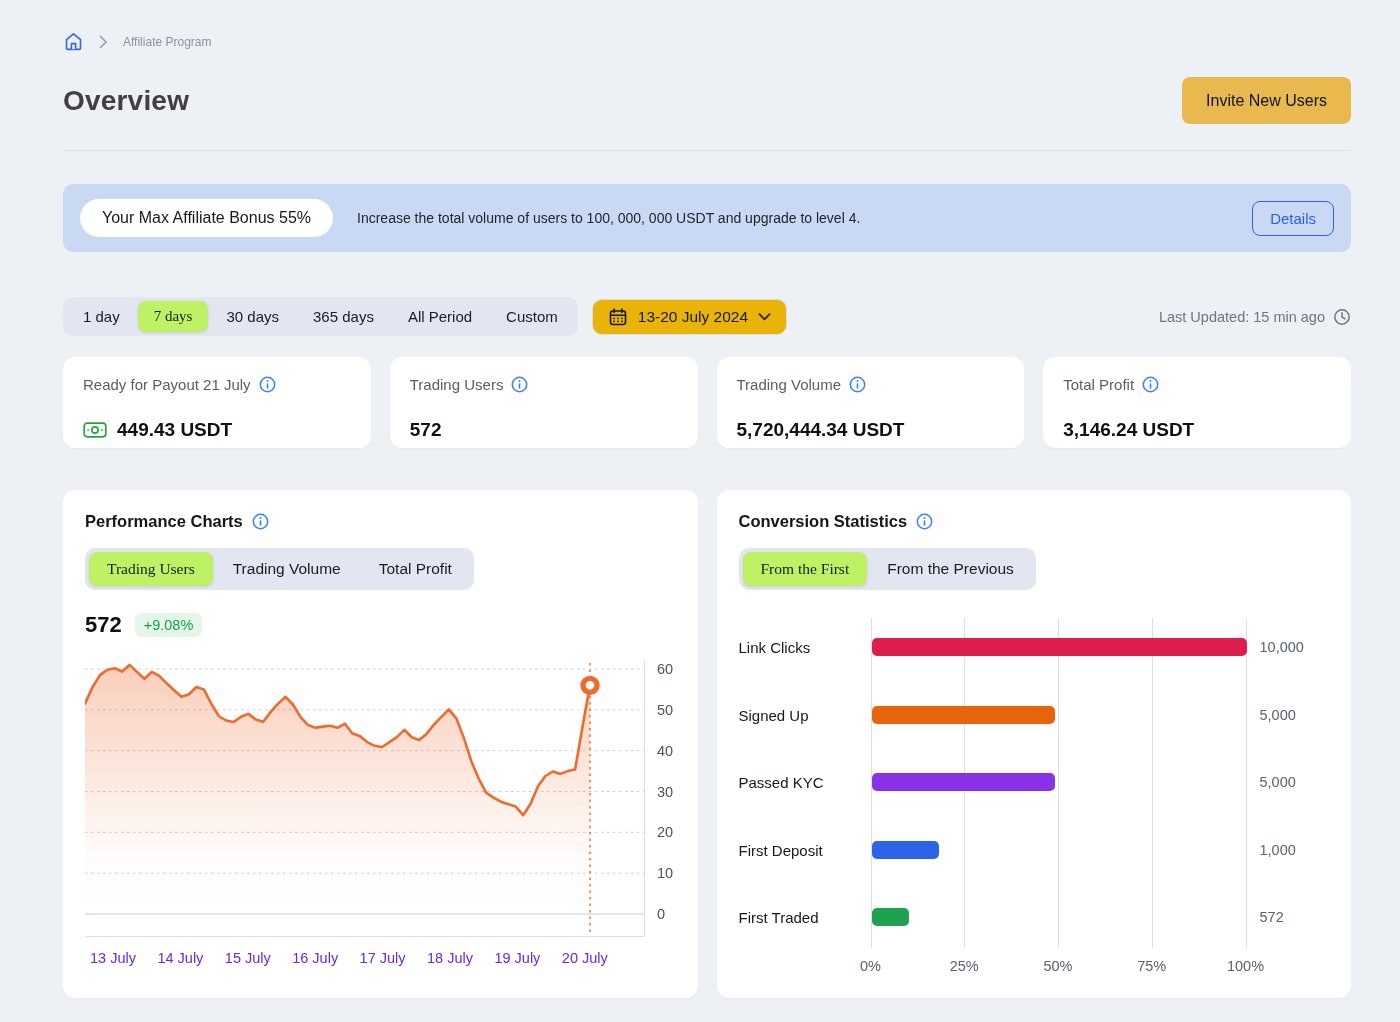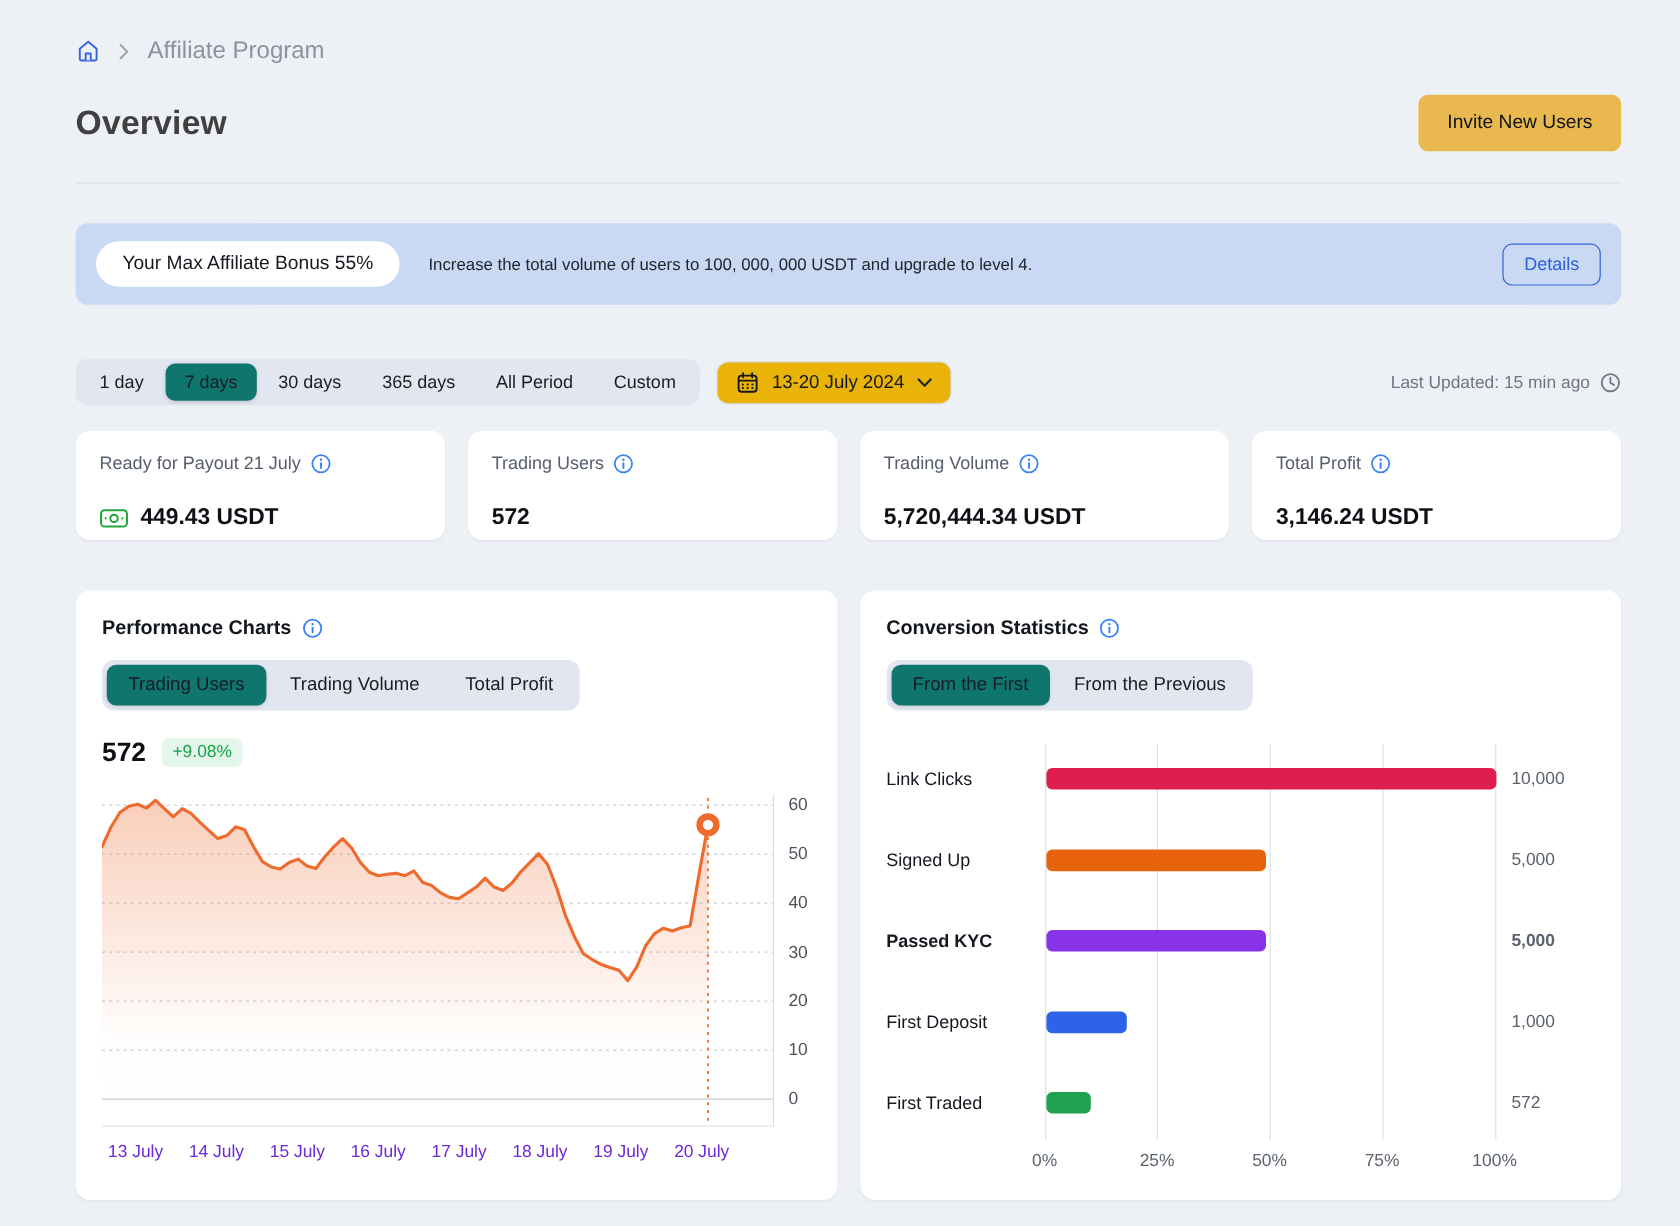--- a/index.html
+++ b/index.html
@@ -7,21 +7,21 @@
   body {
     background:#edf0f5;
     font-family:"Liberation Sans", sans-serif;
     color:#14181f;
     overflow:hidden;
   }
   .content { padding:0 49px 0 63px; }
 
   
   .breadcrumb { display:flex; align-items:center; gap:15px; padding-top:31px; }
-  .crumb-label { font-size:20px; color:#8b93a1; }
+  .crumb-label { font-size:12px; color:#8b93a1; }
 
   
   .header-row { display:flex; align-items:center; justify-content:space-between; margin-top:25px; }
   .page-title { font-size:28px; font-weight:700; letter-spacing:.2px; color:#404040; }
   .invite-btn {
     background:#e9b84f; border:none; border-radius:8px; height:47px; padding:0 24px;
     font-family:inherit; font-size:16px; font-weight:500; color:#101319; cursor:pointer;
   }
   .divider { height:1px; background:#dcdfe7; margin-top:26px; }
 
@@ -40,21 +40,21 @@
     border-radius:8px; padding:8px 17px; font-family:inherit; font-size:15px; cursor:pointer;
   }
 
   
   .filter-row { display:flex; align-items:center; margin-top:45px; }
   .segmented { display:inline-flex; background:#e2e6f0; border-radius:10px; padding:4px; gap:2px; }
   .seg-item {
     border:none; background:transparent; border-radius:8px; padding:7px 16px;
     font-family:inherit; font-size:15px; color:#181c24; cursor:pointer; white-space:nowrap;
   }
-  .seg-item.selected { background:#0f766e; box-shadow:0 1px 3px rgba(16,24,40,.12); font-weight:500; }
+  .seg-item.selected { background:#bef264; box-shadow:0 1px 3px rgba(16,24,40,.12); font-weight:500;font-family:Liberation Serif, serif; }
   .date-btn {
     margin-left:14px; display:flex; align-items:center; gap:10px; background:#eab308;
     border:1px solid #d8dde7; border-radius:10px; padding:7px 15px;
     font-family:inherit; font-size:15.5px; color:#14181f; cursor:pointer;
   }
   .last-updated { margin-left:auto; display:flex; align-items:center; gap:8px; font-size:14.5px; color:#6e7582; }
 
   
   .stats-row { display:flex; gap:19px; margin-top:21px; }
   .stat-card { flex:1; background:#fff; border-radius:12px; padding:19px 20px; height:91px; box-shadow:0 1px 2px rgba(16,24,40,.04); }
@@ -341,21 +341,21 @@
             </span>
           <span class="bar-value">10,000</span>
         </div>
         <div class="bar-row" style="top:87px;">
           <span class="bar-row-label">Signed Up</span>
           <span class="bar-track">
               <span class="bar-fill" style="width: 49%; background: rgb(232, 100, 12);"></span>
             </span>
           <span class="bar-value">5,000</span>
         </div>
-        <div class="bar-row" style="top:154px;font-weight:bold;">
+        <div class="bar-row" style="top:154px;">
           <span class="bar-row-label">Passed KYC</span>
           <span class="bar-track">
               <span class="bar-fill" style="width: 49%; background: rgb(136, 51, 232);"></span>
             </span>
           <span class="bar-value">5,000</span>
         </div>
         <div class="bar-row" style="top:222px;">
           <span class="bar-row-label">First Deposit</span>
           <span class="bar-track">
               <span class="bar-fill" style="width: 18%; background: rgb(45, 99, 232);"></span>

